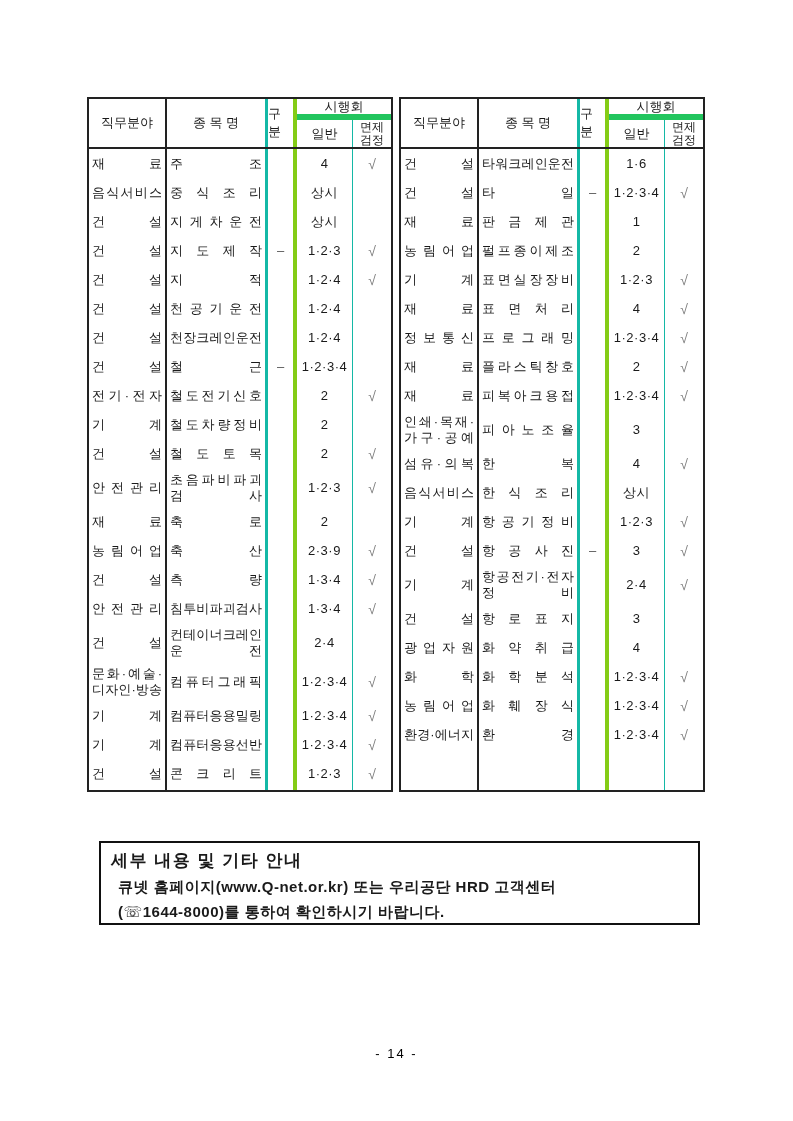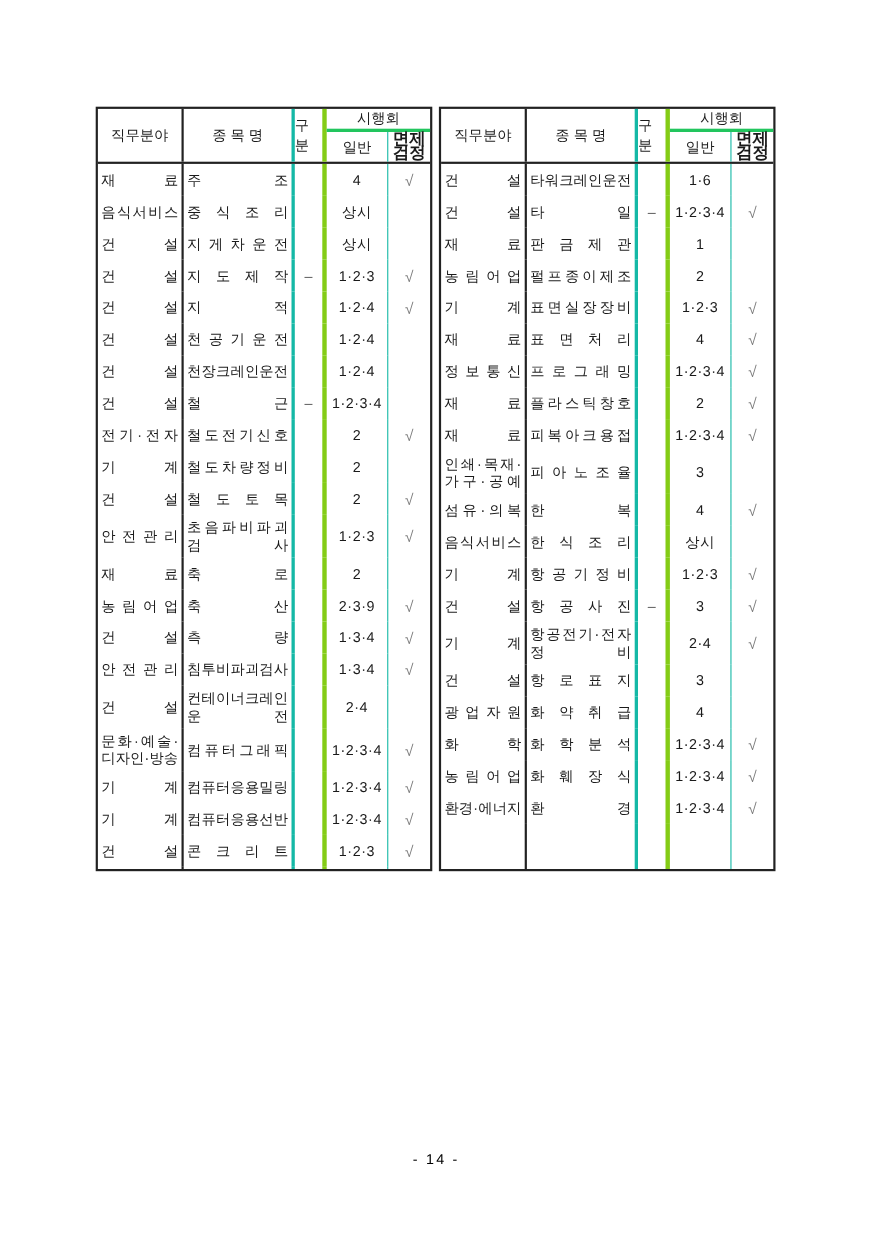--- a/index.html
+++ b/index.html
@@ -16,24 +16,24 @@
   .ktable.left{left:87px;}
   .ktable.right{left:399px;}
   .thead{display:flex;height:50px;border-bottom:2px solid #222;box-sizing:border-box;font-size:13px;}
   .th{display:flex;align-items:center;justify-content:center;box-sizing:border-box;}
   .col-f{width:78px;border-right:2px solid #222;box-sizing:border-box;}
   .col-n{width:101px;border-right:3px solid #14b8a6;box-sizing:border-box;}
   .col-g{width:29px;border-right:4px solid #84cc16;box-sizing:border-box;}
   .col-i{width:56px;border-right:1px solid #14b8a6;box-sizing:border-box;}
   .col-m{flex:1;box-sizing:border-box;}
   .th-sh{flex:1;display:flex;flex-direction:column;box-sizing:border-box;}
-  .sh-top{height:21px;border-bottom:3px solid #22c55e;display:flex;align-items:center;justify-content:center;box-sizing:border-box;}
+  .sh-top{height:21px;border-bottom:6px solid #22c55e;display:flex;align-items:center;justify-content:center;box-sizing:border-box;}
   .sh-bot{flex:1;display:flex;}
   .sh-bot .th{height:100%;}
-  .th-myeonje{white-space:pre-line;font-size:15px;line-height:12.5px;text-align:right;font-weight:bold;}
+  .th-myeonje{white-space:pre-line;font-size:12px;line-height:12.5px;text-align:right;}
   .tbody{display:flex;flex-direction:column;height:641px;}
   .row{display:flex;flex:0 0 29px;box-sizing:border-box;}
   .row.tall{flex:0 0 39px;}
   .row.filler{flex:1 1 auto;}
   .cell{display:flex;align-items:center;box-sizing:border-box;font-size:13px;}
   .c-f,.c-n{padding:0 3px;}
   .c-g{justify-content:center;color:#555;}
   .c-i{justify-content:center;letter-spacing:0.5px;}
   .c-m{justify-content:center;color:#7d7d7d;font-size:14px;}
   .dwrap{width:100%;}
@@ -1132,16 +1132,21 @@
         <div class="row filler">
         <div class="cell c-f col-f"></div>
         <div class="cell c-n col-n"></div>
         <div class="cell c-g col-g"></div>
         <div class="cell c-i col-i"></div>
         <div class="cell c-m col-m"></div>
       </div>
     </div>
   </div>
 
+  <div class="notice">
+    <div class="notice-title">세부 내용 및 기타 안내</div>
+    <div class="notice-line">큐넷 홈페이지(www.Q-net.or.kr) 또는 우리공단 HRD 고객센터</div>
+    <div class="notice-line">(☏1644-8000)를 통하여 확인하시기 바랍니다.</div>
+  </div>
 
   <div class="pagenum">- 14 -</div>
 
 </div>
 
 </body></html>

